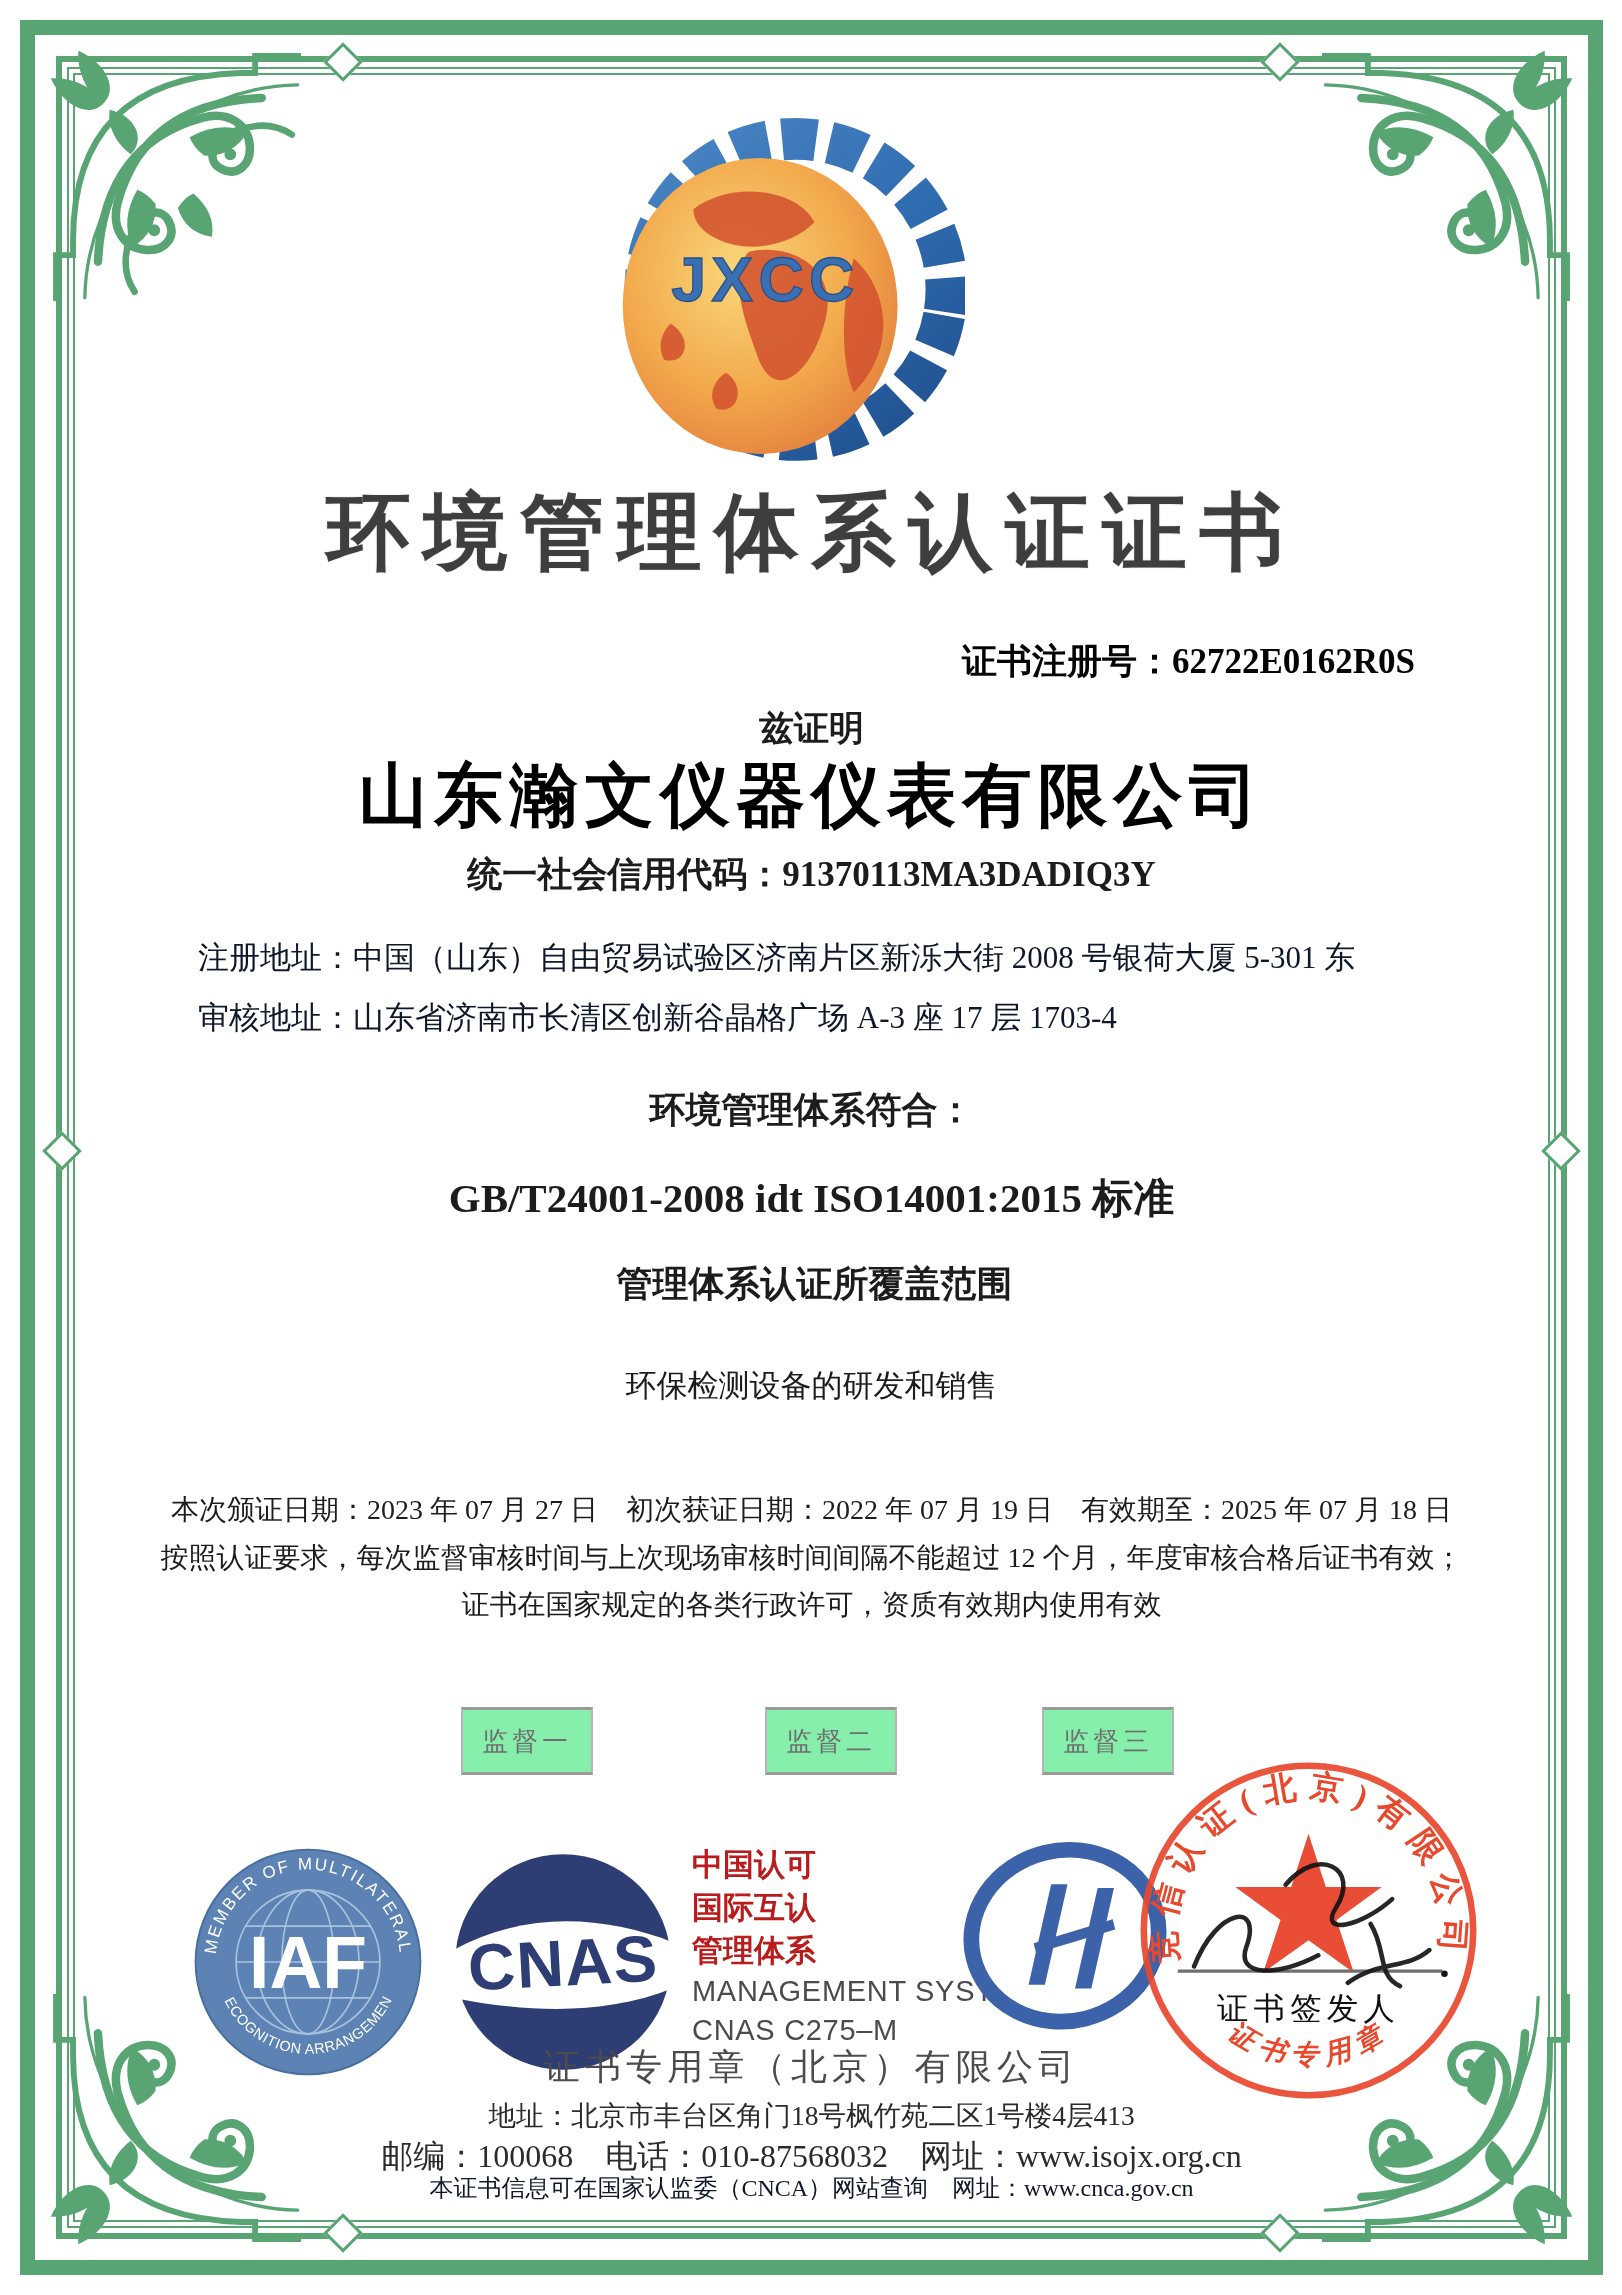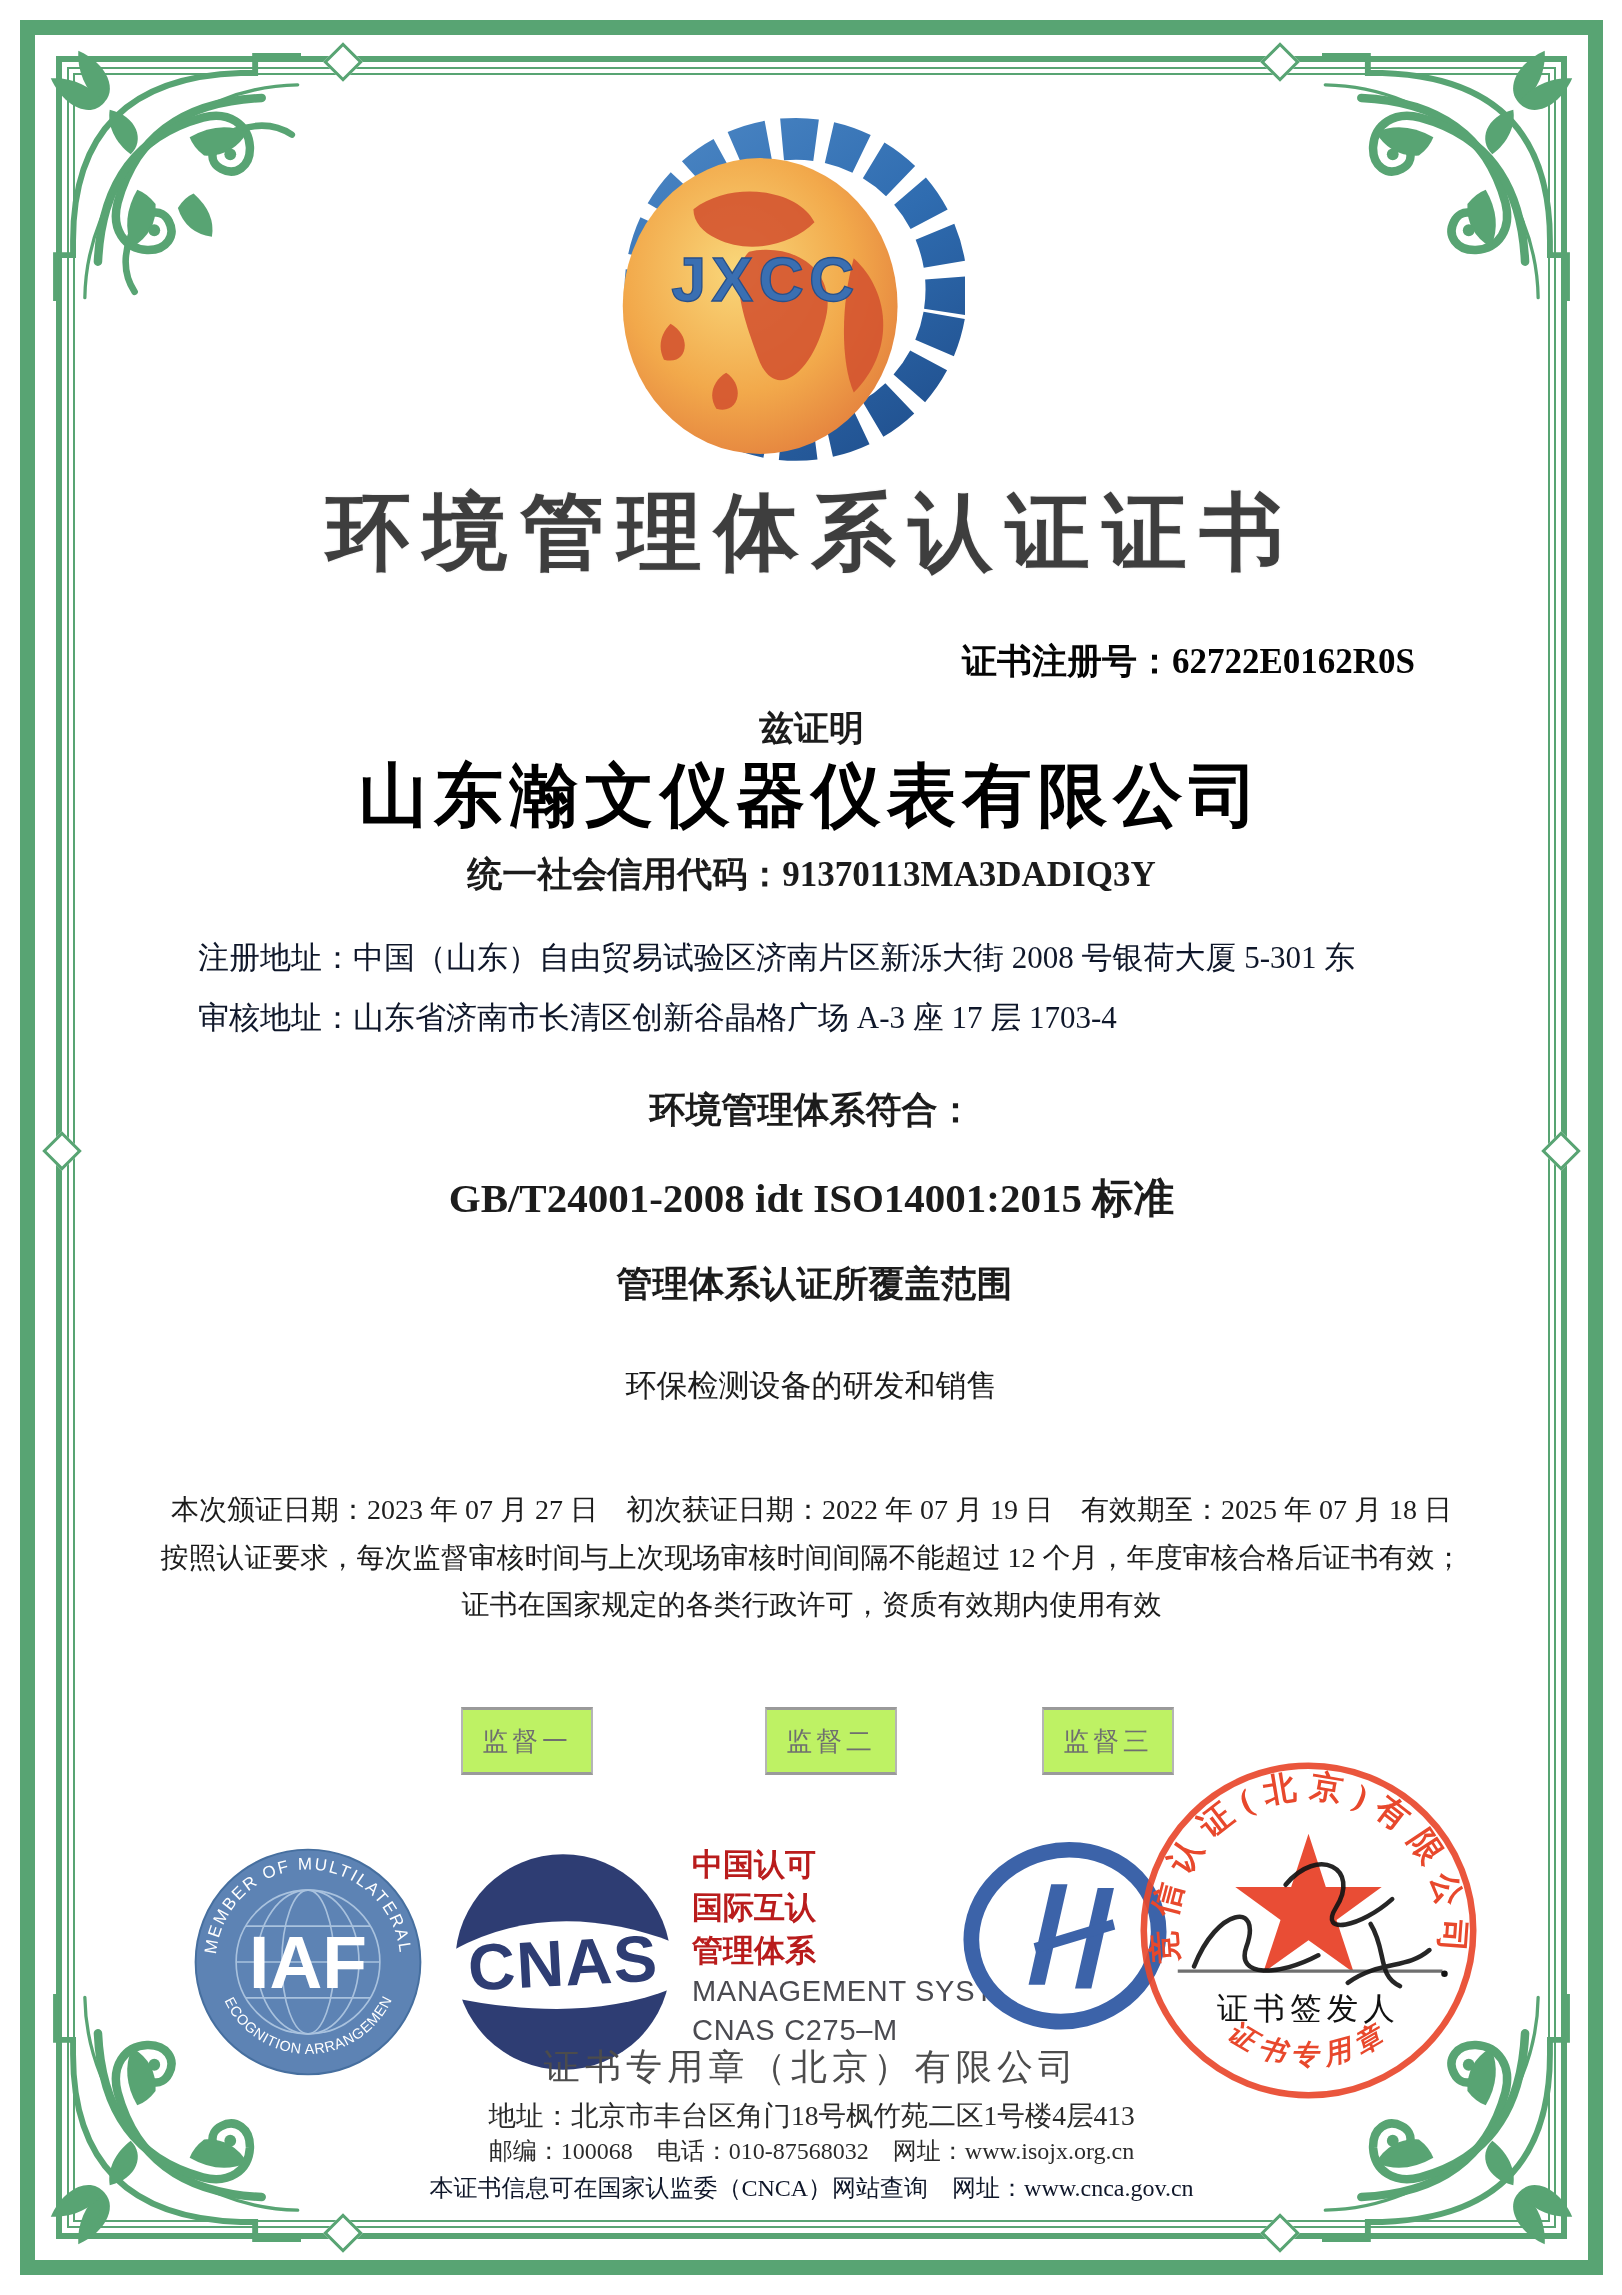--- a/index.html
+++ b/index.html
@@ -34,34 +34,34 @@
   .addr{ left:198px; width:1243px; font-size:31px; color:#0f172a; }
   .addr1{ top:937px; } .addr2{ top:997px; }
   .conform{ top:1086px; font-size:36px; font-weight:700; }
   .standard{ top:1171px; font-size:41px; font-weight:700; }
   .coverage{ top:1260px; font-size:36px; font-weight:700;padding-left:6px; }
   .scope{ top:1365px; font-size:31px; }
   .dateline{ top:1491px; font-size:28px; white-space:pre-wrap; }
   .note1{ top:1539px; font-size:28px; }
   .note2{ top:1586px; font-size:28px; }
 
-  .svbox{ top:1707px; width:128px; height:62px; background:#bef264;
+  .svbox{ top:1707px; width:128px; height:62px; background:#86efac;
     border-left:2px solid #b5b5b5; border-right:2px solid #b5b5b5;
     border-top:3.9px solid #9a9a9a; border-bottom:3.9px solid #9a9a9a;
     display:flex; align-items:center; justify-content:center;
     font-size:26px; letter-spacing:3.9px; color:#6f6f6f; }
   .svbox1{ left:461px; } .svbox2{ left:765px; } .svbox3{ left:1042px; }
 
   .cnas-lines{ left:692px; top:1843px; width:366px; font-family:"Liberation Sans","DejaVu Sans",sans-serif; }
   .cnas-zh{ font-size:31px; font-weight:700; color:#b91c1c; line-height:43px; }
   .cnas-en{ font-size:29px; color:#4a4a50; line-height:39px; letter-spacing:0.7px; }
 
   .issuer-name{ top:2043px; font-size:36px; letter-spacing:5.2px; color:#4c4c4c; }
   .issuer-addr{ top:2098px; font-size:27.5px; color:#2b2b2b; }
-  .issuer-contact{ top:2135px; font-size:24px; color:#2b2b2b; }
+  .issuer-contact{ top:2135px; font-size:32px; color:#2b2b2b; }
   .cnca-line{ top:2172px; font-size:24px; color:#0f172a; }
   .z5{ z-index:5; }
 </style>
 </head>
 <body>
 
 <div class="page">
 
   <div class="abs border-band"></div>
   <div class="abs frame1"></div>

